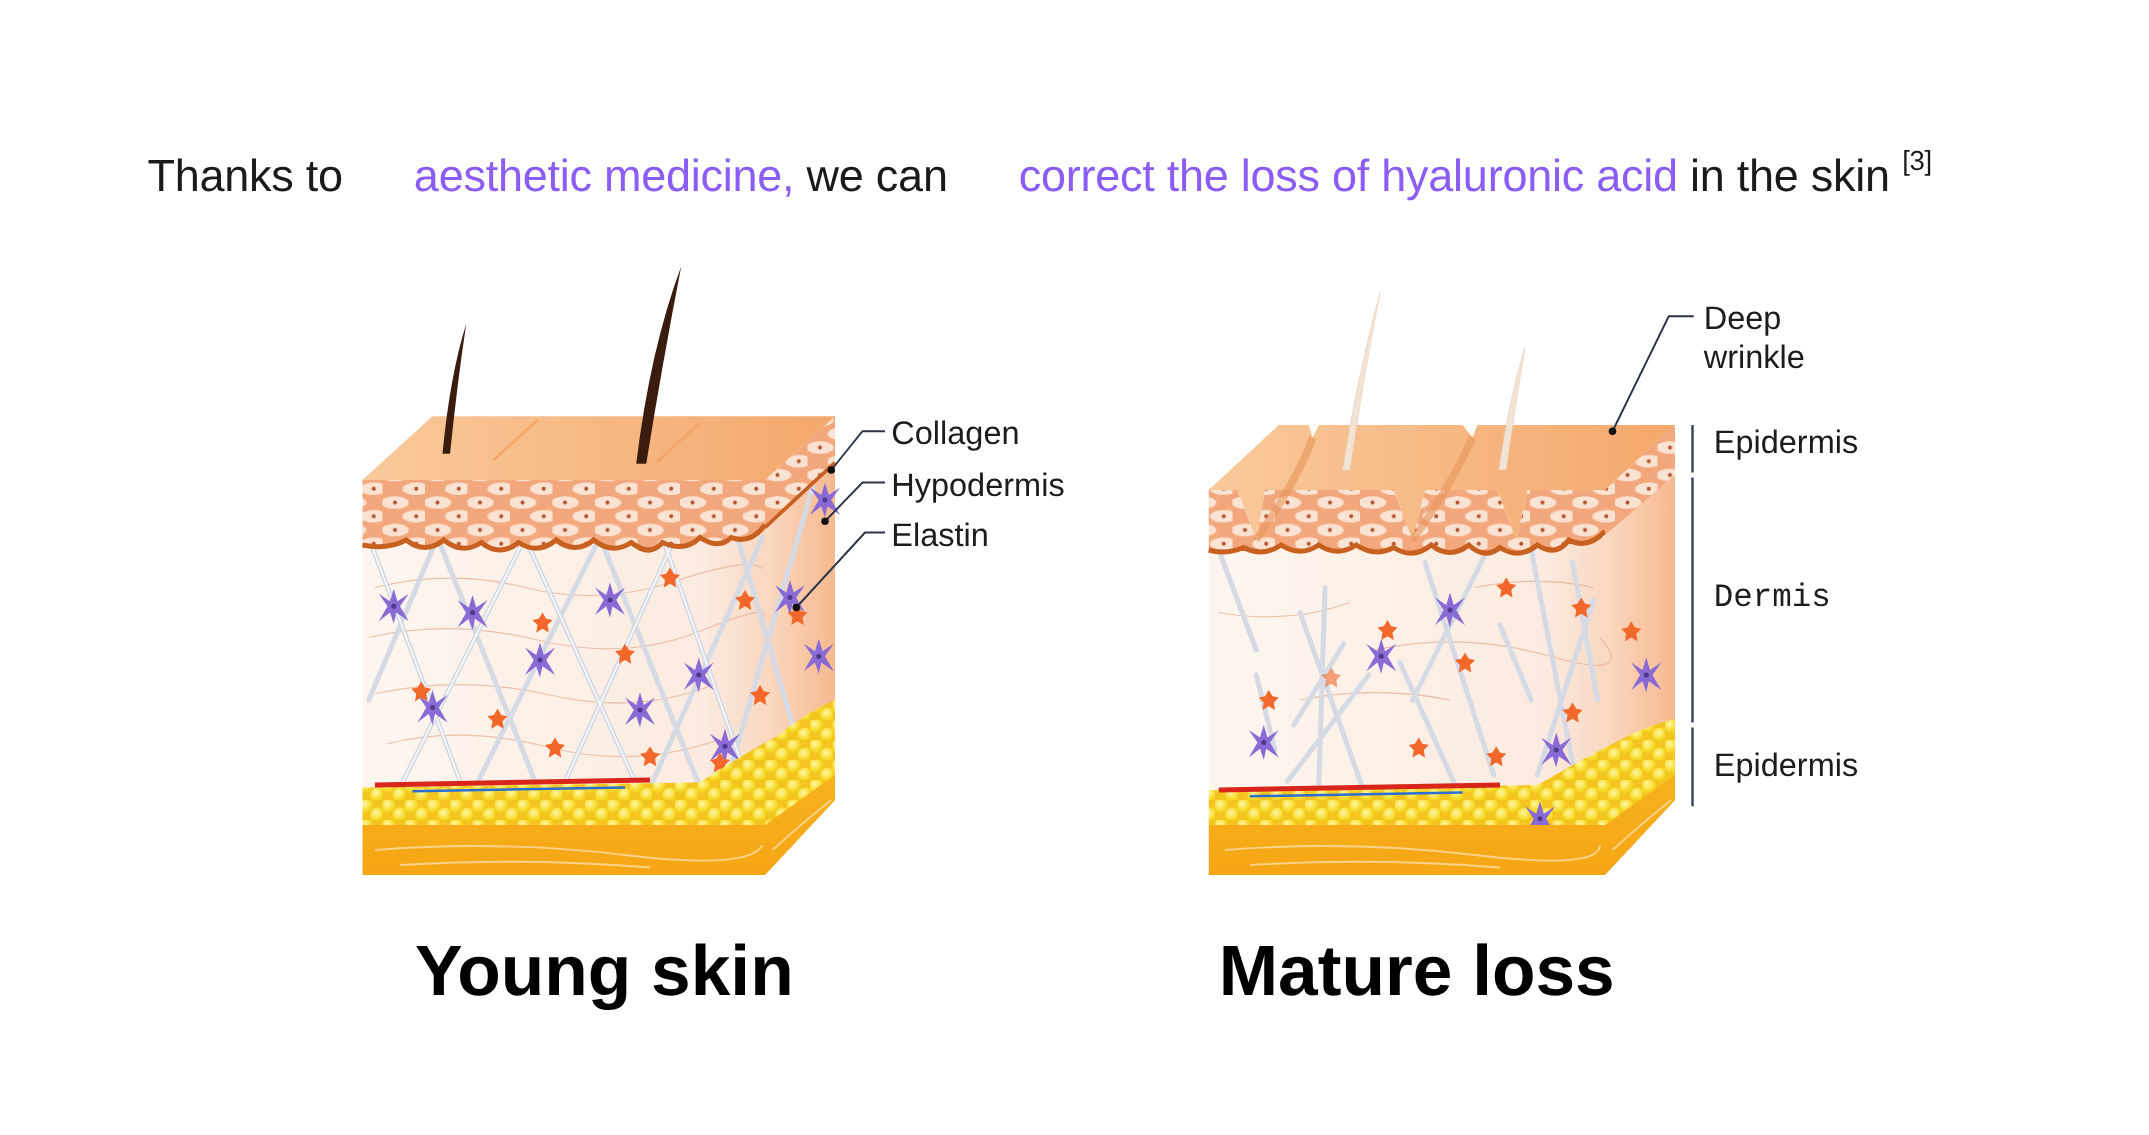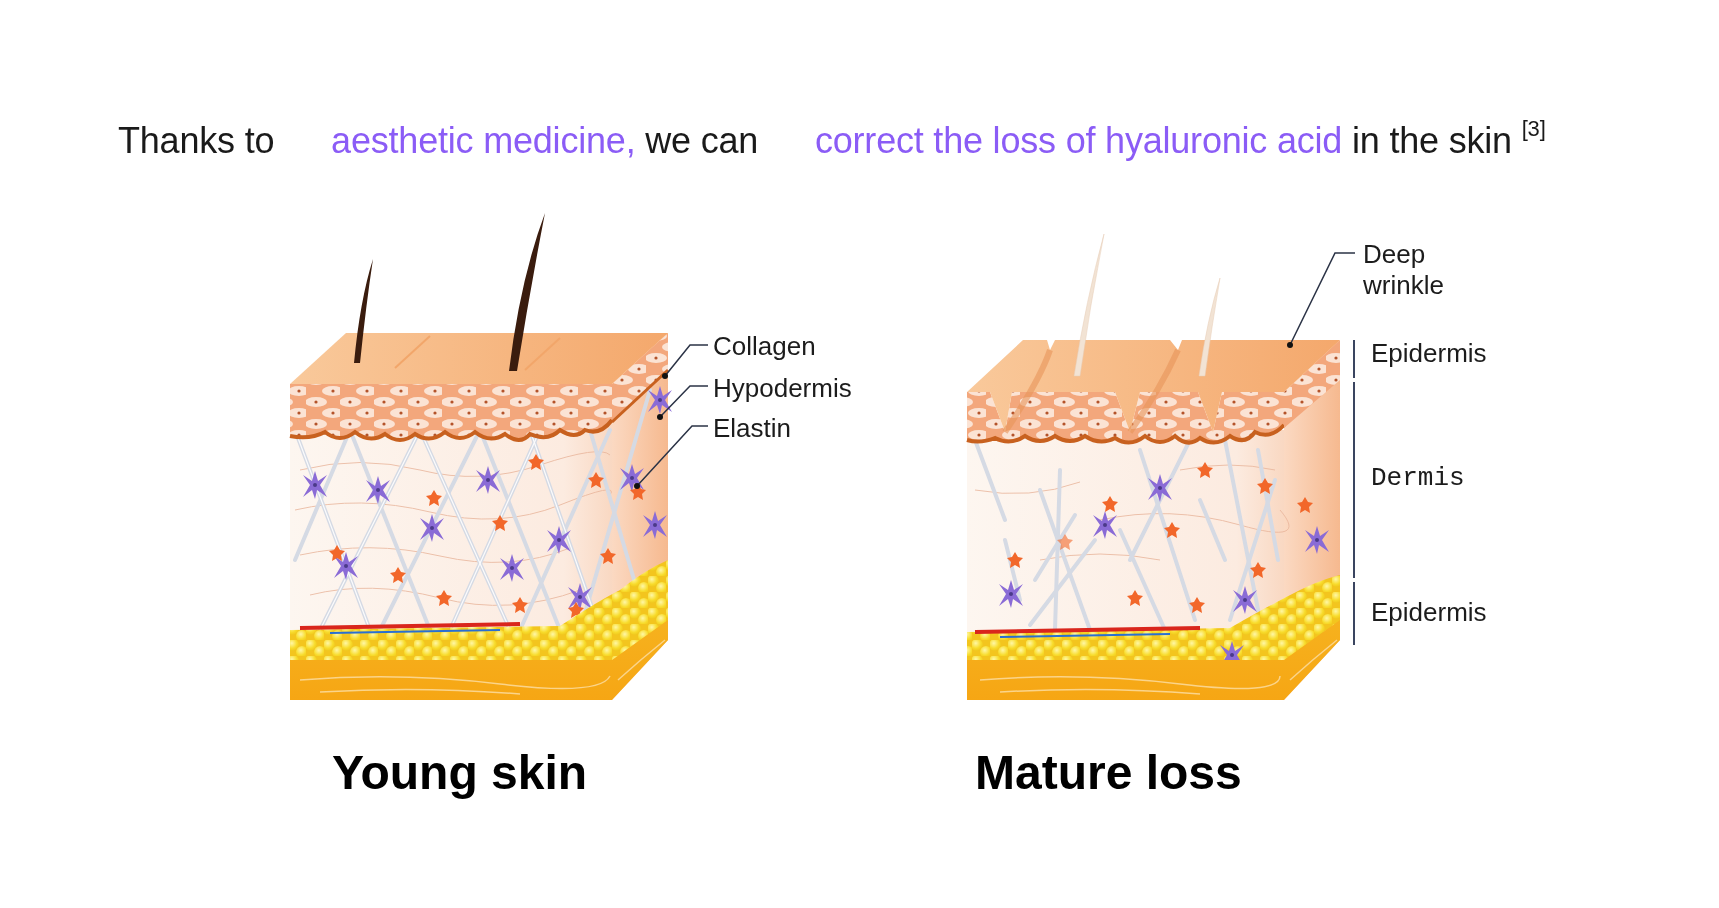--- a/index.html
+++ b/index.html
@@ -2,21 +2,21 @@
 <html><head>
 <meta charset="utf-8">
 <style>
   html, body { margin:0; padding:0; background:#ffffff; }
   body { width:1719px; height:908px; position:relative; overflow:hidden; font-family:"Liberation Sans", sans-serif; }
   .title { position:absolute; left:118px; top:120px; font-size:36px; color:#1a1a1a; white-space:nowrap; letter-spacing:-0.2px; }
   .title .hl { color:#8b5cf6; font-weight:normal;margin-left:47px; }
   .title sup { font-size:22px; position:relative; top:-4px; vertical-align:top; }
   svg.scene { position:absolute; left:0; top:0; }
   .lbl { position:absolute; font-size:26px; color:#1c1c1c; line-height:1; white-space:nowrap; }
-  .caption { position:absolute; font-size:48px; font-weight:bold; color:#000; line-height:1; white-space:nowrap; }
+  .caption { position:absolute; font-size:57px; font-weight:bold; color:#000; line-height:1; white-space:nowrap; }
 </style>
 </head>
 <body>
 
 <div class="title">
   <span>Thanks to </span><span class="hl">aesthetic medicine,</span><span> we can </span><span class="hl">correct the loss of hyaluronic acid</span><span> in the skin </span><sup>[3]</sup>
 </div>
 
 <svg class="scene" width="1719" height="908" viewBox="0 0 1719 908">
   <defs>

